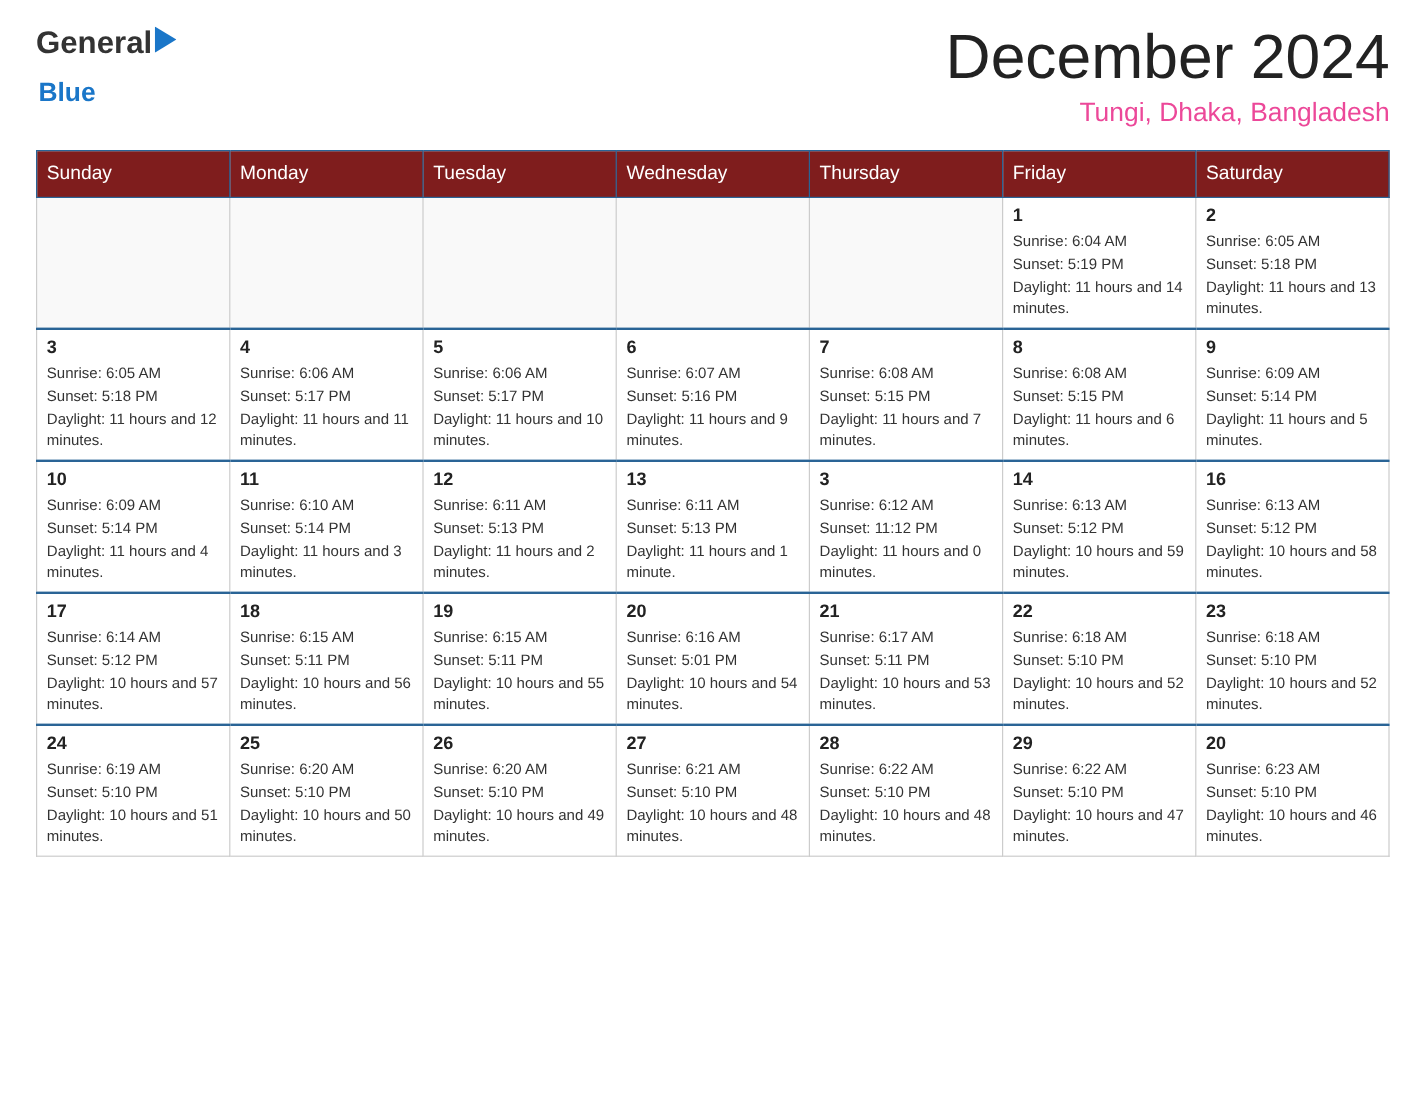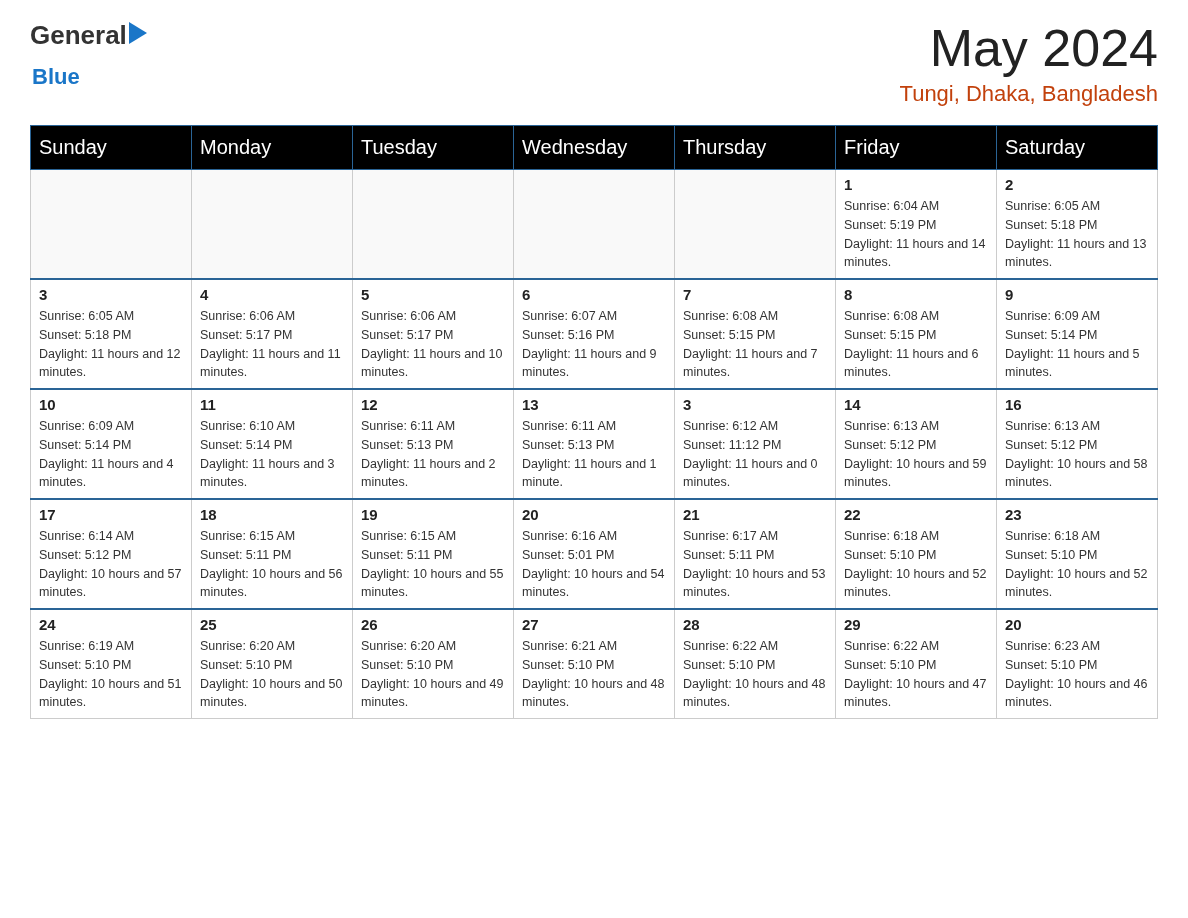--- a/index.html
+++ b/index.html
@@ -39,33 +39,33 @@
       text-align: right;
     }
     .page-title {
       font-size: 52px;
       font-weight: normal;
       color: #222;
       line-height: 1.1;
     }
     .subtitle {
       font-size: 22px;
-      color: #c2410c;
+      color: #ec4899;
       margin-top: 4px;
     }
     .calendar {
       width: 100%;
       border-collapse: collapse;
       border: 1px solid #aaa;
     }
     .calendar th {
-      background-color: #000000;
+      background-color: #7f1d1d;
       color: #fff;
       padding: 10px 8px;
-      font-size: 20px;
+      font-size: 16px;
       font-weight: normal;
       text-align: left;
       border: 1px solid #2a6496;
     }
     .calendar td {
       vertical-align: top;
       padding: 6px 8px;
       border: 1px solid #ccc;
       width: calc(100% / 7);
       min-height: 100px;
@@ -101,21 +101,21 @@
       <span style="display:inline-block; position:relative; margin-left:2px;">
         
         <svg width="18" height="22" viewBox="0 0 18 22">
           <polygon points="0,0 18,11 0,22" fill="#1a76c8"></polygon>
         </svg>
       </span>
     </div>
     <div class="logo-sub">Blue</div>
   </div>
   <div class="title-area">
-    <div class="page-title">May 2024</div>
+    <div class="page-title">December 2024</div>
     <div class="subtitle">Tungi, Dhaka, Bangladesh</div>
   </div>
 </div>
 
 <table class="calendar">
   <thead>
     <tr>
     <th>Sunday</th>
         <th>Monday</th>
         <th>Tuesday</th>

